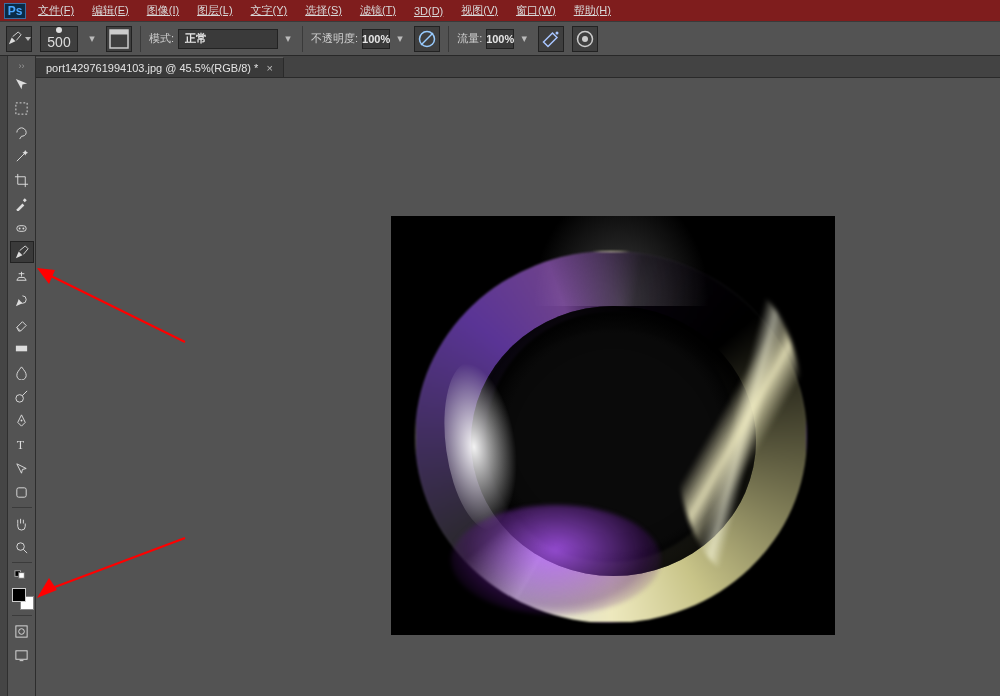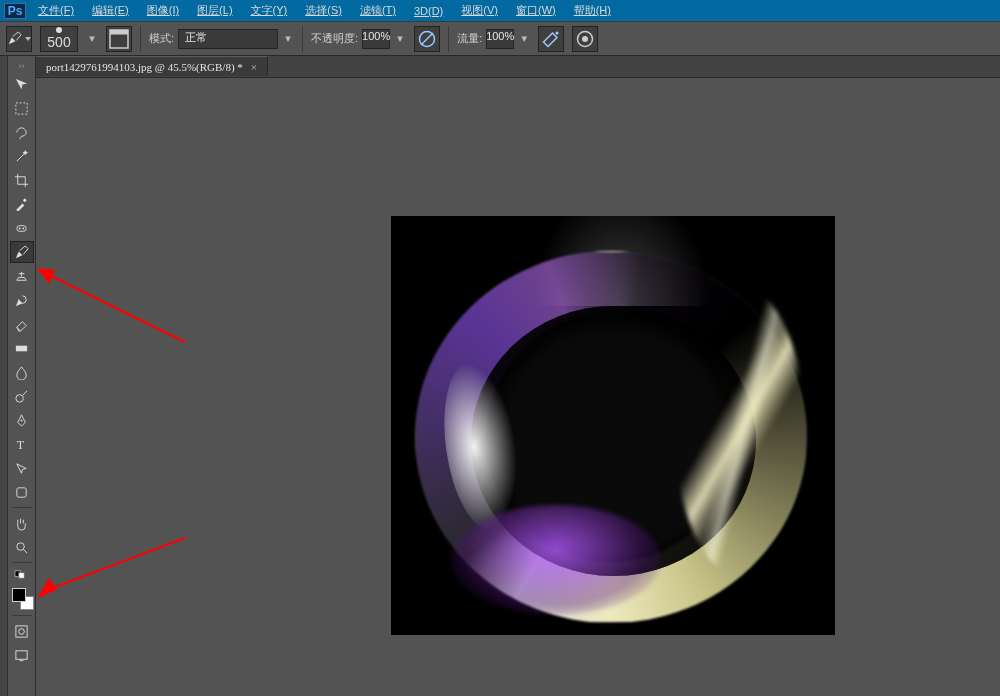--- a/index.html
+++ b/index.html
@@ -10,21 +10,21 @@
     font-size: 11px;
     color: #d8d8d8;
     overflow: hidden;
     position: relative;
   }
   
   .menubar {
     height: 22px;
     display: flex;
     align-items: center;
-    background: #0369a1;
+    background: #7f1d1d;
     padding-left: 4px;
     gap: 6px;
     border-bottom: 1px solid #3a3a3a;
   }
   .ps-logo {
     width: 22px; height: 16px;
     display:flex; align-items:center; justify-content:center;
     color:#4aa6ff; font-weight:bold; font-size:12px;
     background:#0a2b47;
     border:1px solid #3a6ea5;
@@ -36,22 +36,23 @@
     background: #535353;
     border-bottom: 1px solid #282828;
     display:flex; align-items:center;
     padding: 0 6px; gap: 8px;
   }
   .opt-group { display:flex; align-items:center; gap:4px; }
   .opt-label { color:#cfcfcf; }
   .opt-field {
     background:#3a3a3a; border:1px solid #222;
     color:#e6e6e6; height:20px;
-    display:flex; align-items:flex-start; justify-content:center;
+    display:flex; align-items:center; justify-content:center;
     padding:0 6px;
+    font-weight:bold;
   }
   .opt-wide { width:100px; justify-content:flex-start; }
   .opt-small { width:28px; }
   .chev { width:12px; height:20px; display:flex;align-items:center;justify-content:center;color:#bbb;}
   .brush-swatch {
     width:38px;height:26px;
     border:1px solid #222;background:#3f3f3f;
     display:flex;flex-direction:column;align-items:center;justify-content:center;
   }
   .brush-dot{width:6px;height:6px;border-radius:50%;background:#e0e0e0;}
@@ -87,21 +88,21 @@
   .tool-divider{width:20px;height:1px;background:#3b3b3b;margin:3px 0;}
   .colorswatch{
     position:relative;width:24px;height:26px;margin-top:4px;
   }
   .swatch-fg{position:absolute;left:2px;top:2px;width:14px;height:14px;background:#000;border:1px solid #ccc;z-index:2;}
   .swatch-bg{position:absolute;left:10px;top:10px;width:14px;height:14px;background:#fff;border:1px solid #888;z-index:1;}
   
   .doctab-strip{
     position:absolute;left:36px;top:56px;right:0;height:22px;
     background:#434343;border-bottom:1px solid #2a2a2a;
-    display:flex;align-items:flex-start;font-family:Liberation Serif, serif;
+    display:flex;align-items:flex-end;
   }
   .doctab{
     height:20px;padding:0 10px 0 10px;
     background:#3a3a3a;color:#e4e4e4;
     display:flex;align-items:center;gap:8px;
     border-top:1px solid #5c5c5c;border-right:1px solid #2a2a2a;
     font-size:11px;
   }
   .doctab .close-x{color:#bbb;}
   

